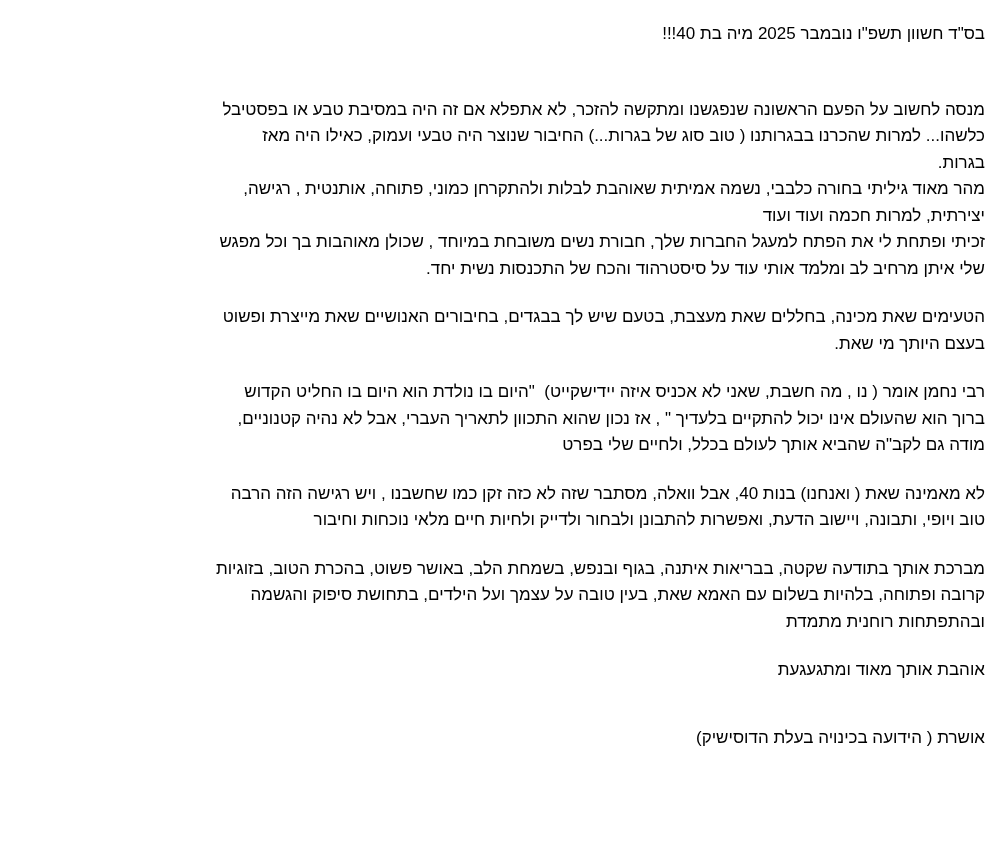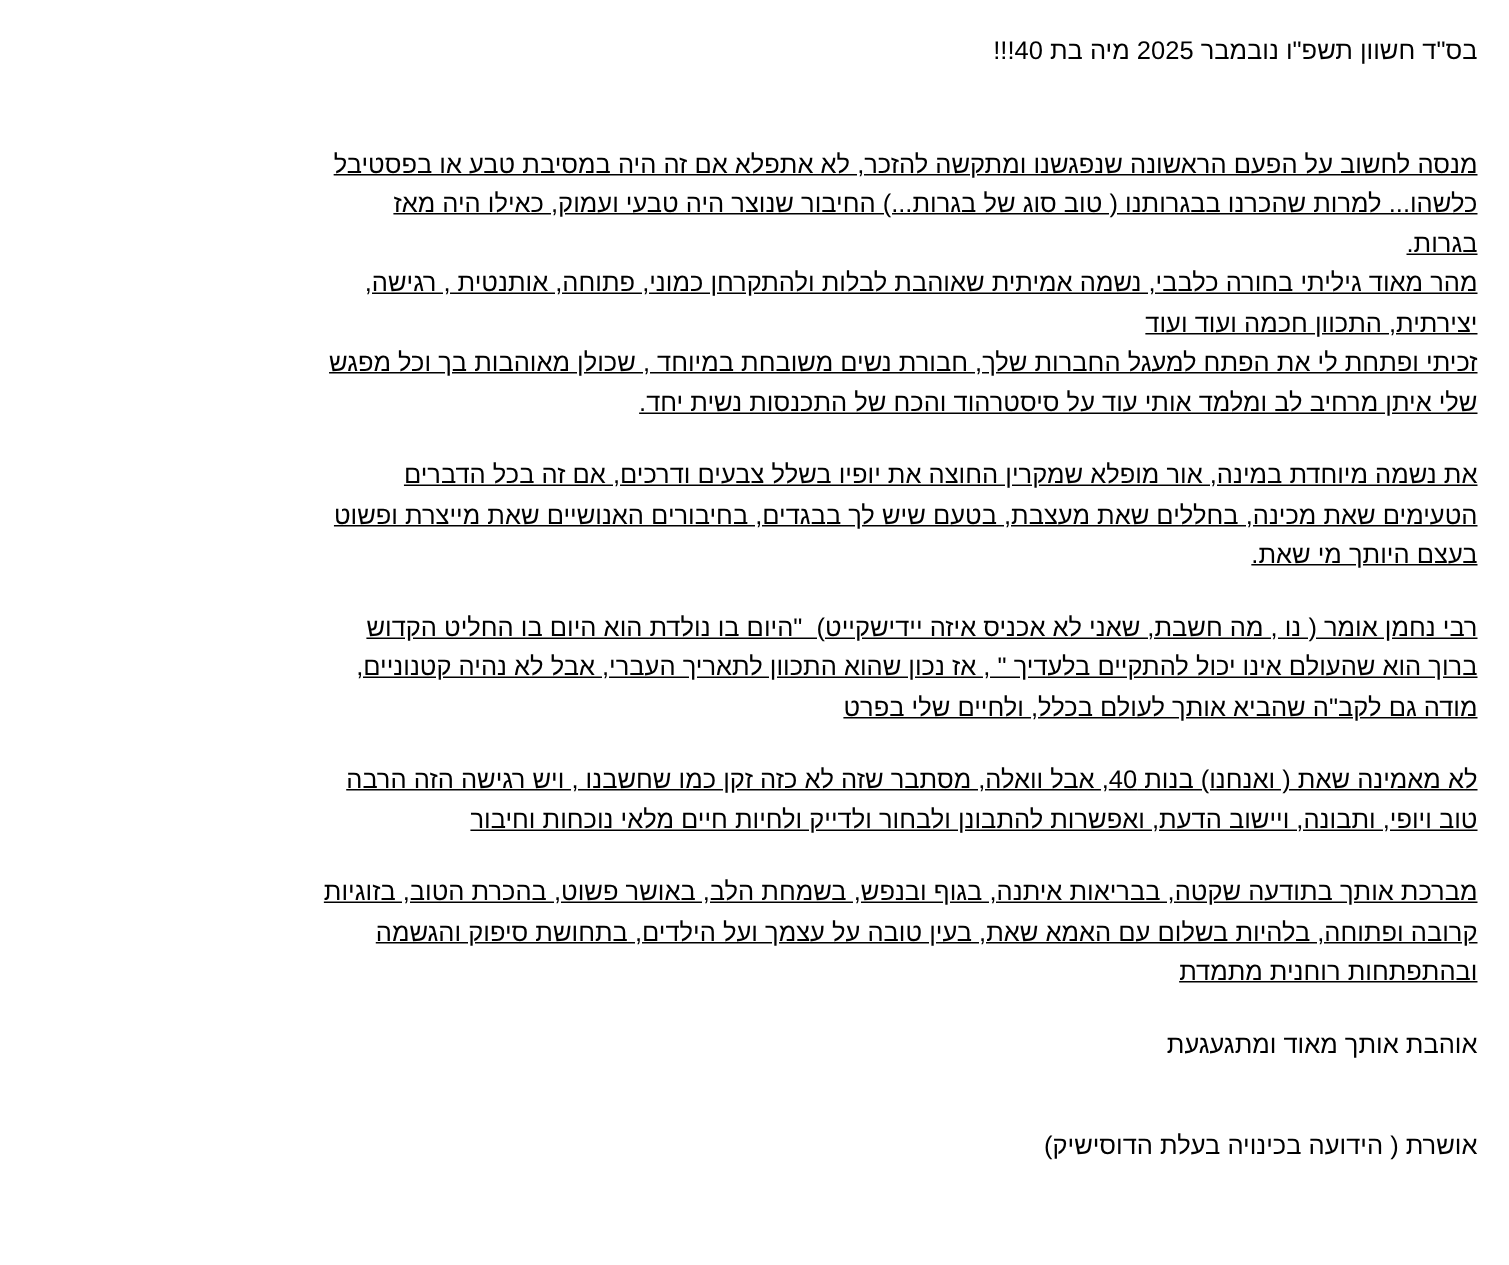--- a/index.html
+++ b/index.html
@@ -29,46 +29,44 @@
     white-space: pre-wrap;
   }
   .header-line {
     margin-bottom: 49px;
   }
   .salutation-line {
     margin-bottom: 21px;
   }
   .block {
     margin-bottom: 22px;
-    text-decoration: underline;
   }
   .closing-line {
     margin-bottom: 41px;
   }
 </style>
 </head>
 <body>
 
 <div class="page">
 
   <p class="line header-line">בס"ד חשוון תשפ"ו נובמבר 2025 מיה בת 40!!!</p>
 
 
   <div class="block">
     <p class="line">מנסה לחשוב על הפעם הראשונה שנפגשנו ומתקשה להזכר, לא אתפלא אם זה היה במסיבת טבע או בפסטיבל</p>
     <p class="line">כלשהו... למרות שהכרנו בבגרותנו ( טוב סוג של בגרות...) החיבור שנוצר היה טבעי ועמוק, כאילו היה מאז</p>
     <p class="line">בגרות.</p>
     <p class="line">מהר מאוד גיליתי בחורה כלבבי, נשמה אמיתית שאוהבת לבלות ולהתקרחן כמוני, פתוחה, אותנטית , רגישה,</p>
-    <p class="line">יצירתית, התכוון חכמה ועוד ועוד</p>
+    <p class="line">יצירתית, למרות חכמה ועוד ועוד</p>
     <p class="line">זכיתי ופתחת לי את הפתח למעגל החברות שלך, חבורת נשים משובחת במיוחד , שכולן מאוהבות בך וכל מפגש</p>
     <p class="line">שלי איתן מרחיב לב ומלמד אותי עוד על סיסטרהוד והכח של התכנסות נשית יחד.</p>
   </div>
 
   <div class="block">
-    <p class="line">את נשמה מיוחדת במינה, אור מופלא שמקרין החוצה את יופיו בשלל צבעים ודרכים, אם זה בכל הדברים</p>
     <p class="line">הטעימים שאת מכינה, בחללים שאת מעצבת, בטעם שיש לך בבגדים, בחיבורים האנושיים שאת מייצרת ופשוט</p>
     <p class="line">בעצם היותך מי שאת.</p>
   </div>
 
   <div class="block">
     <p class="line">רבי נחמן אומר ( נו , מה חשבת, שאני לא אכניס איזה יידישקייט)  "היום בו נולדת הוא היום בו החליט הקדוש</p>
     <p class="line">ברוך הוא שהעולם אינו יכול להתקיים בלעדיך " , אז נכון שהוא התכוון לתאריך העברי, אבל לא נהיה קטנוניים,</p>
     <p class="line">מודה גם לקב"ה שהביא אותך לעולם בכלל, ולחיים שלי בפרט</p>
   </div>
 

